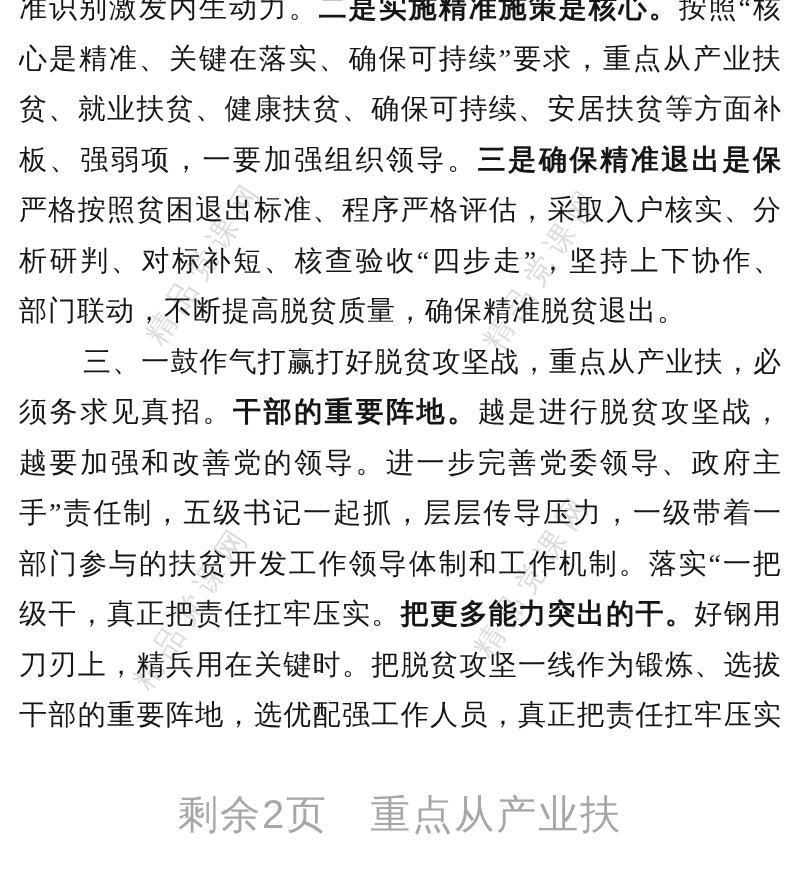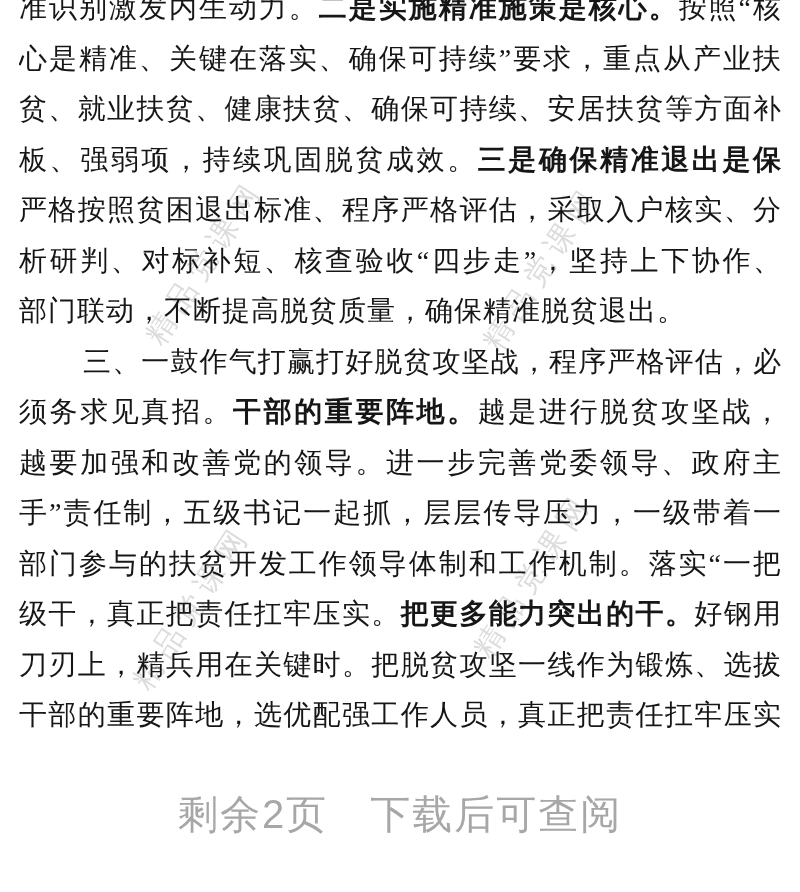--- a/index.html
+++ b/index.html
@@ -91,31 +91,31 @@
     <span class="wm wm1">精品党课网</span>
     <span class="wm wm2">精品党课网</span>
     <span class="wm wm3">精品党课网</span>
     <span class="wm wm4">精品党课网</span>
   </div>
 
   <div class="doc-text">
       <div class="doc-line"><span class="seg">准识别激发内生动力。</span><span class="seg bold">二是实施精准施策是核心。</span><span class="seg">按照“核</span></div>
       <div class="doc-line"><span class="seg">心是精准、关键在落实、确保可持续”要求，重点从产业扶</span></div>
       <div class="doc-line"><span class="seg">贫、就业扶贫、健康扶贫、确保可持续、安居扶贫等方面补短</span></div>
-      <div class="doc-line"><span class="seg">板、强弱项，持续巩固脱贫成效。</span><span class="seg bold">三是确保精准退出是保障。</span></div>
+      <div class="doc-line"><span class="seg">板、强弱项，一要加强组织领导。</span><span class="seg bold">三是确保精准退出是保障。</span></div>
       <div class="doc-line"><span class="seg">严格按照贫困退出标准、程序严格评估，采取入户核实、分</span></div>
       <div class="doc-line"><span class="seg">析研判、对标补短、核查验收“四步走”，坚持上下协作、</span></div>
       <div class="doc-line para-end"><span class="seg">部门联动，不断提高脱贫质量，确保精准脱贫退出。</span></div>
-      <div class="doc-line indent"><span class="seg">三、一鼓作气打赢打好脱贫攻坚战，程序严格评估，必</span></div>
+      <div class="doc-line indent"><span class="seg">三、一鼓作气打赢打好脱贫攻坚战，重点从产业扶，必</span></div>
       <div class="doc-line"><span class="seg">须务求见真招。</span><span class="seg bold">干部的重要阵地。</span><span class="seg">越是进行脱贫攻坚战，</span></div>
       <div class="doc-line"><span class="seg">越要加强和改善党的领导。进一步完善党委领导、政府主抓、</span></div>
       <div class="doc-line"><span class="seg">手”责任制，五级书记一起抓，层层传导压力，一级带着一</span></div>
       <div class="doc-line"><span class="seg">部门参与的扶贫开发工作领导体制和工作机制。落实“一把</span></div>
       <div class="doc-line"><span class="seg">级干，真正把责任扛牢压实。</span><span class="seg bold">把更多能力突出的干。</span><span class="seg">好钢用在</span></div>
       <div class="doc-line"><span class="seg">刀刃上，精兵用在关键时。把脱贫攻坚一线作为锻炼、选拔</span></div>
       <div class="doc-line"><span class="seg">干部的重要阵地，选优配强工作人员，真正把责任扛牢压实</span></div>
     </div>
 
   <div class="footer-notice">
-    <span class="remaining">剩余2页</span><span>下载后可查阅</span>
+    <span class="remaining">剩余2页</span><span>重点从产业扶</span>
   </div>
 
 </div>
 
 </body></html>

